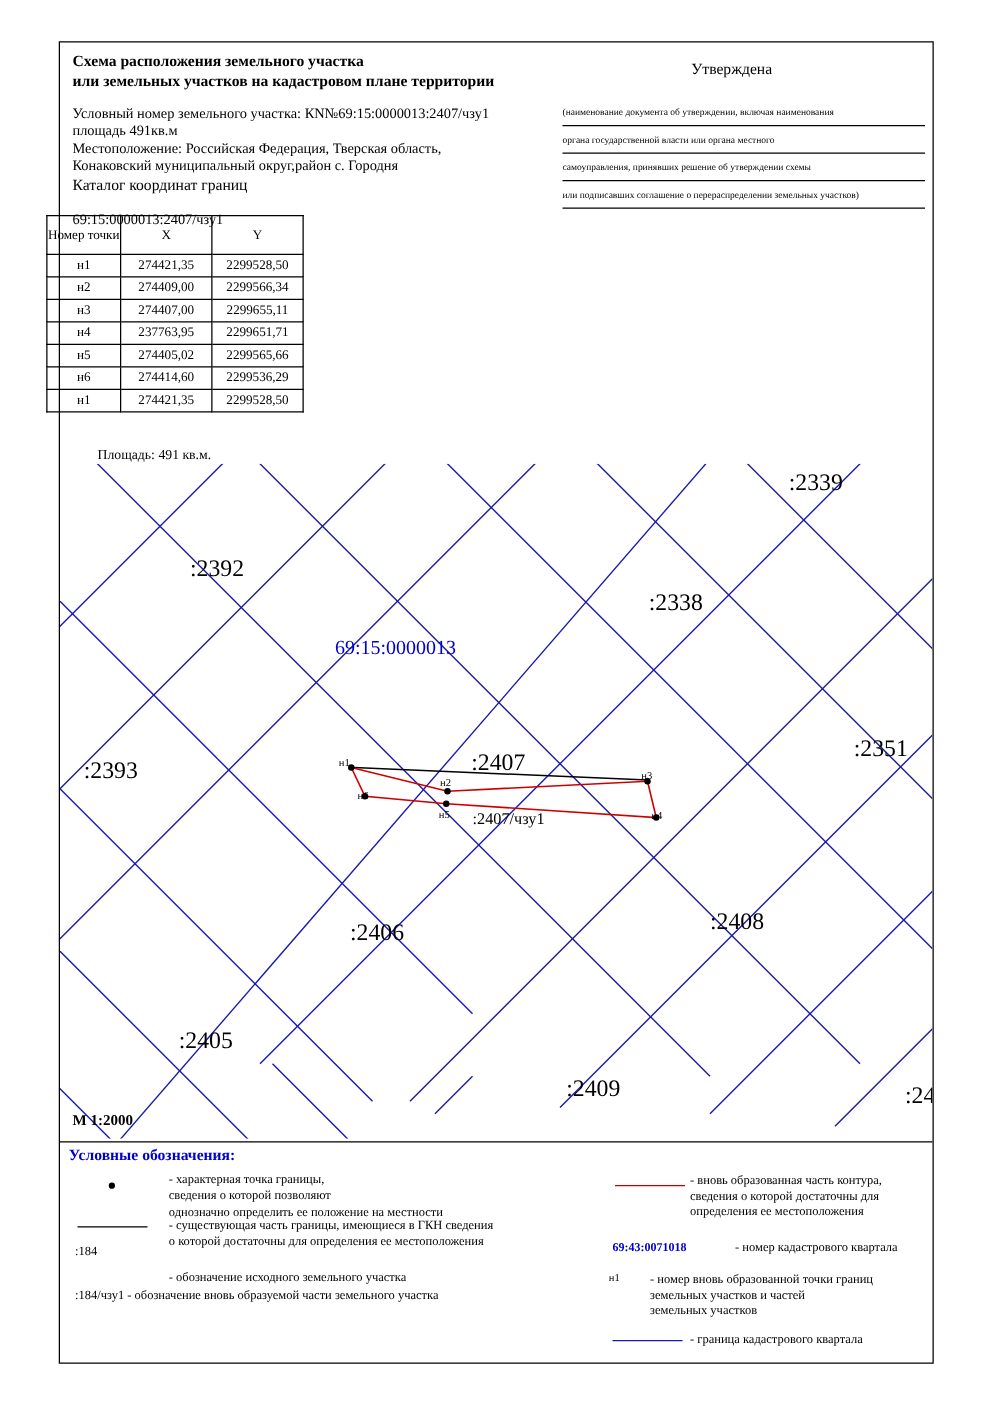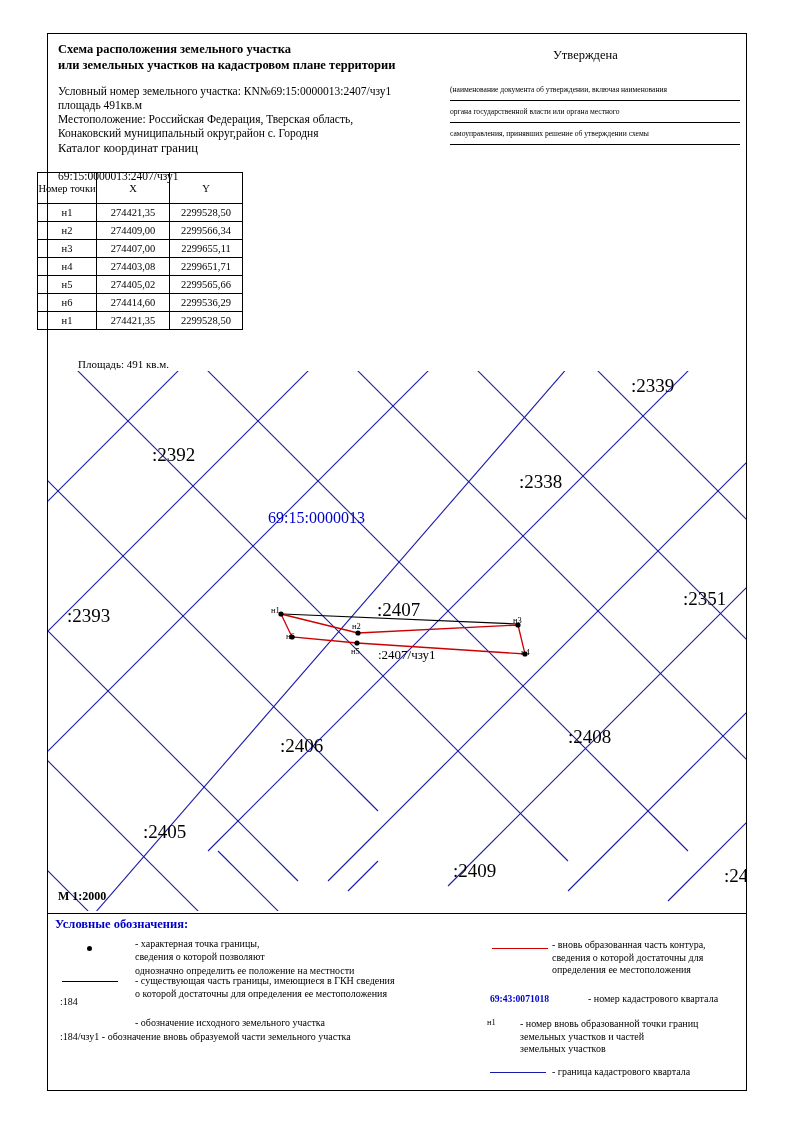--- a/index.html
+++ b/index.html
@@ -229,20 +229,24 @@
       <span class="rule"></span>
     </div>
     <div class="appr-row">
       <span class="txt">органа государственной власти или органа местного</span>
       <span class="rule"></span>
     </div>
     <div class="appr-row">
       <span class="txt">самоуправления, принявших решение об утверждении схемы</span>
       <span class="rule"></span>
     </div>
+    <div class="appr-row">
+      <span class="txt">или подписавших соглашение о перераспределении земельных участков)</span>
+      <span class="rule"></span>
+    </div>
   </div>
 
   <table class="coord-table">
     <thead>
       <tr>
         <th class="c-pt">Номер точки</th>
         <th class="c-x">X</th>
         <th class="c-y">Y</th>
       </tr>
     </thead>
@@ -257,21 +261,21 @@
         <td>274409,00</td>
         <td>2299566,34</td>
       </tr>
       <tr>
         <td>н3</td>
         <td>274407,00</td>
         <td>2299655,11</td>
       </tr>
       <tr>
         <td>н4</td>
-        <td>274403,08</td>
+        <td>237763,95</td>
         <td>2299651,71</td>
       </tr>
       <tr>
         <td>н5</td>
         <td>274405,02</td>
         <td>2299565,66</td>
       </tr>
       <tr>
         <td>н6</td>
         <td>274414,60</td>

